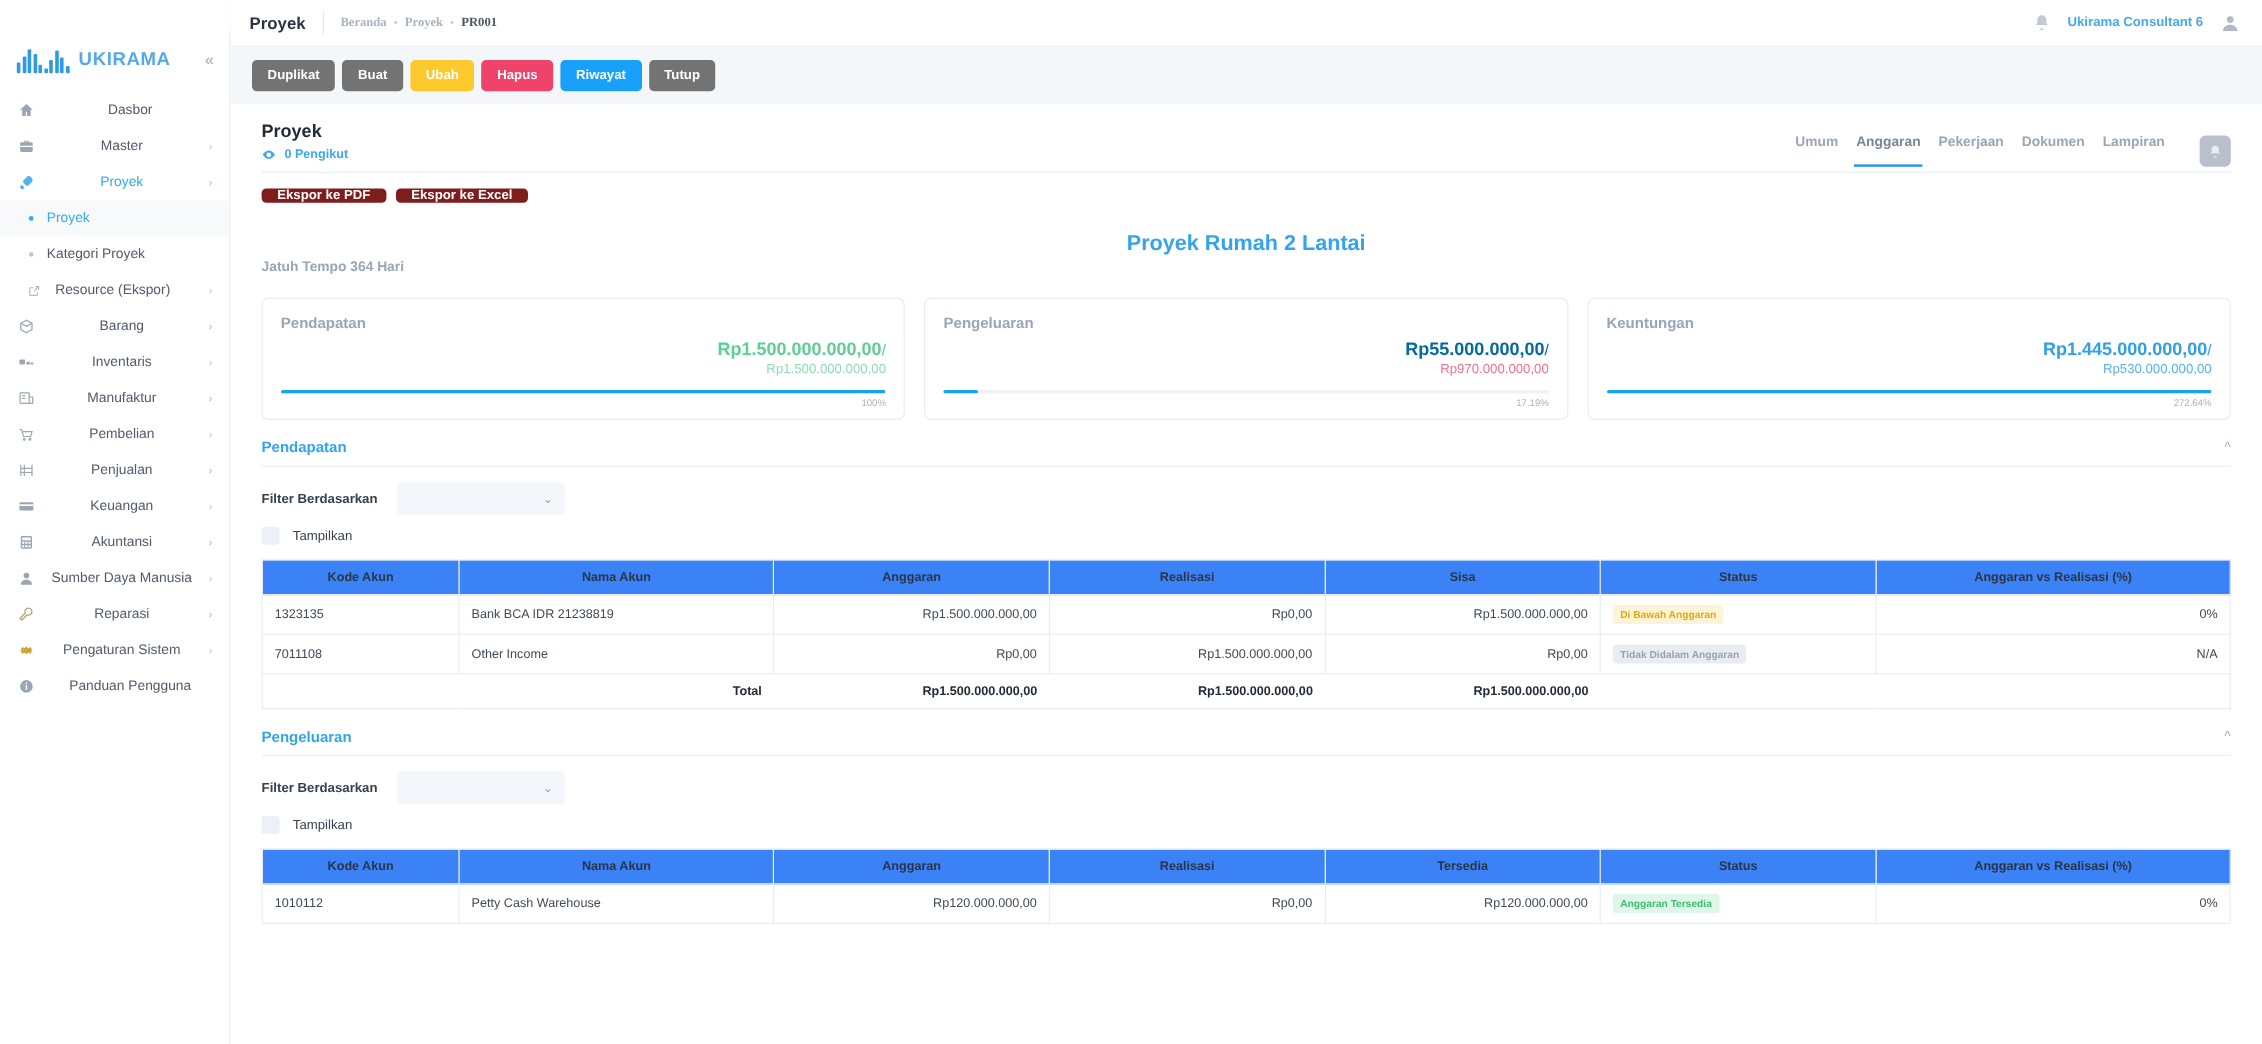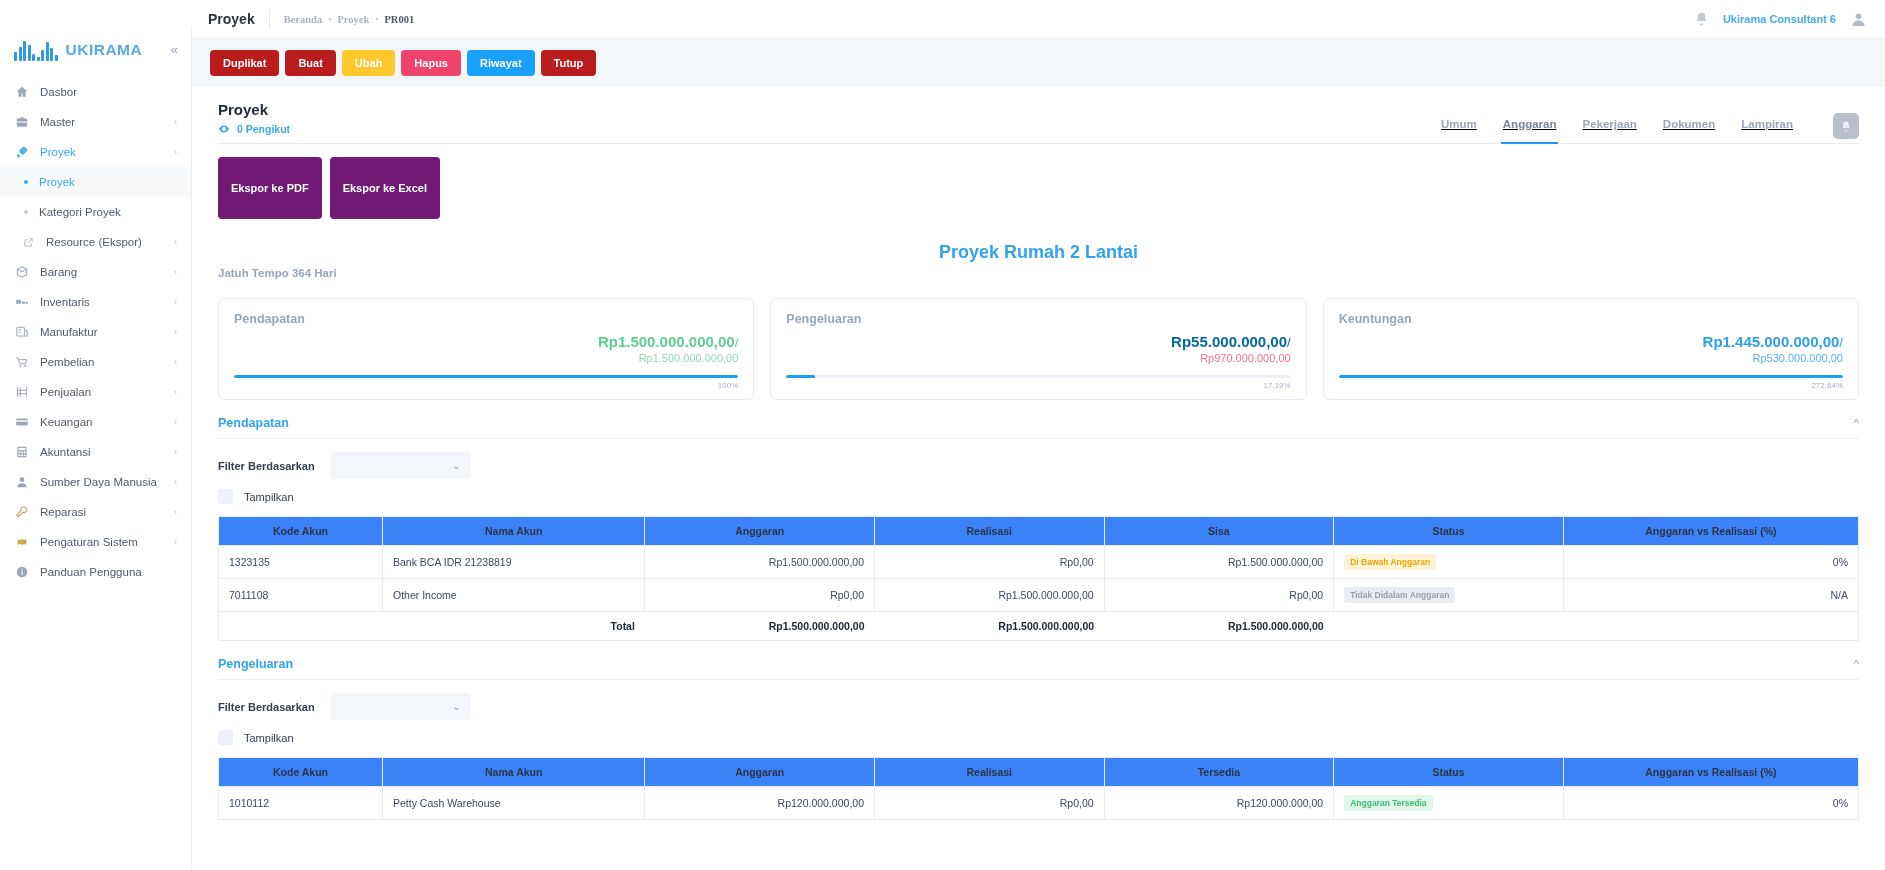--- a/index.html
+++ b/index.html
@@ -25,21 +25,21 @@
     padding: 0 13px 0 14px; gap: 8px;
   }
   .brand-logo { display: flex; align-items: flex-end; height: 22px; gap: 1.5px; }
   .brand-logo i { display: block; width: 3px; background: #2f9ae4; border-radius: 1px; }
   .brand-name {
     font-size: 15.5px; font-weight: 700; color: #56a9e8; letter-spacing: .5px;
     flex: 1;
   }
   .brand-collapse { color: #9aa4b5; font-size: 13px; cursor: pointer; }
 
-  .nav { padding-top: 4px; }
+  .nav { padding-top: 4px; text-align: center; }
   .nav-item {
     display: flex; align-items: center; height: 30px;
     padding: 0 14px 0 14px; gap: 11px; cursor: pointer;
     font-size: 11.5px; color: #515b6b; position: relative;
   }
   .nav-item .ico { width: 15px; height: 15px; flex: 0 0 15px; display:flex; align-items:center; justify-content:center; }
   .nav-item .lbl { flex: 1; white-space: nowrap; }
   .nav-item .caret { font-size: 9px; color: #b6bfcc; }
   .nav-item.active { color: #34aaf2; }
   .nav-item.active .caret { color: #8fc8ef; }
@@ -72,52 +72,52 @@
 
   .actionbar {
     background: #f4f7fa; padding: 11px 0 11px 18px;
     display: flex; gap: 6px; align-items: center;
   }
   .abtn {
     border: none; border-radius: 4px; color: #fff;
     font-size: 11px; font-weight: 700; padding: 7px 13px;
     cursor: pointer; font-family: inherit;
   }
-  .abtn.green { background: #b91c1c; }
+  .abtn.green { background: #737373; }
   .abtn.yellow { background: #ffc82c; }
   .abtn.red { background: #f0436b; }
   .abtn.blue { background: #18a0fb; }
 
   .content {
     flex: 1; overflow: hidden; background: #fff;
     margin: 0 0 0 0; padding: 0;
     position: relative;
   }
   .panel { background:#fff; padding: 0 26px; height: 100%; overflow: hidden;}
 
   .panel-head { display: flex; align-items: flex-start; padding-top: 14px; }
   .ptitle { font-size: 15px; font-weight: 700; color: #222b36; }
   .followers { display:flex; align-items:center; gap:7px; margin-top:5px; font-size: 10.5px; color: #3aa9ee; font-weight:600; }
   .eye { color: #3aa9ee; display:flex; }
 
-  .tabs { margin-left: auto; display:flex; align-items:flex-end; gap: 26px; padding-top: 12px; position:relative;text-decoration:underline;}
+  .tabs { margin-left: auto; display:flex; align-items:flex-start; gap: 15px; padding-top: 12px; position:relative;}
   .tab { font-size: 11.5px; font-weight:700; color: #9aa5b5; cursor:pointer; padding-bottom: 13px; position: relative;}
   .tab.active { color:#7a8598; }
   .tab.active:after {
     content:''; position:absolute; left:-2px; right:-2px; bottom:-1px; height:2px; background:#2196f3;
   }
   .pin-btn {
     width: 26px; height: 26px; border-radius: 5px; background: #b9c0cc;
     display:flex; align-items:center; justify-content:center; color:#e8ebef;
     margin-left: 14px; margin-bottom: 4px; cursor:pointer;
   }
   .panel-divider { height:1px; background:#e9edf2; margin-top: 0px; }
 
   .exports { display:flex; gap: 8px; padding: 13px 0 0 0; }
-  .ebtn { background:#701a75; color:#fff; border:none; border-radius:4px; font-size:11px; font-weight:700; padding:25px 13px; cursor:pointer; font-family:inherit;}
+  .ebtn { background:#7f1d1d; color:#fff; border:none; border-radius:4px; font-size:11px; font-weight:700; padding:0 13px; cursor:pointer; font-family:inherit;}
 
   .proj-title { text-align:center; font-size: 18px; font-weight:700; color:#33a4ec; margin-top: 23px;}
   .proj-sub { text-align:left; font-size: 11.5px; font-weight:700; color:#9aa5b5; margin-top: 4px;}
 
   .cards { display:flex; gap: 16px; margin-top: 19px; }
   .card {
     flex:1; border:1px solid #e9edf2; border-radius: 6px; padding: 13px 15px 9px 15px;
     min-height: 95px; display:flex; flex-direction:column;
   }
   .card-title { font-size: 12.5px; font-weight:700; color:#9aa5b5; }

